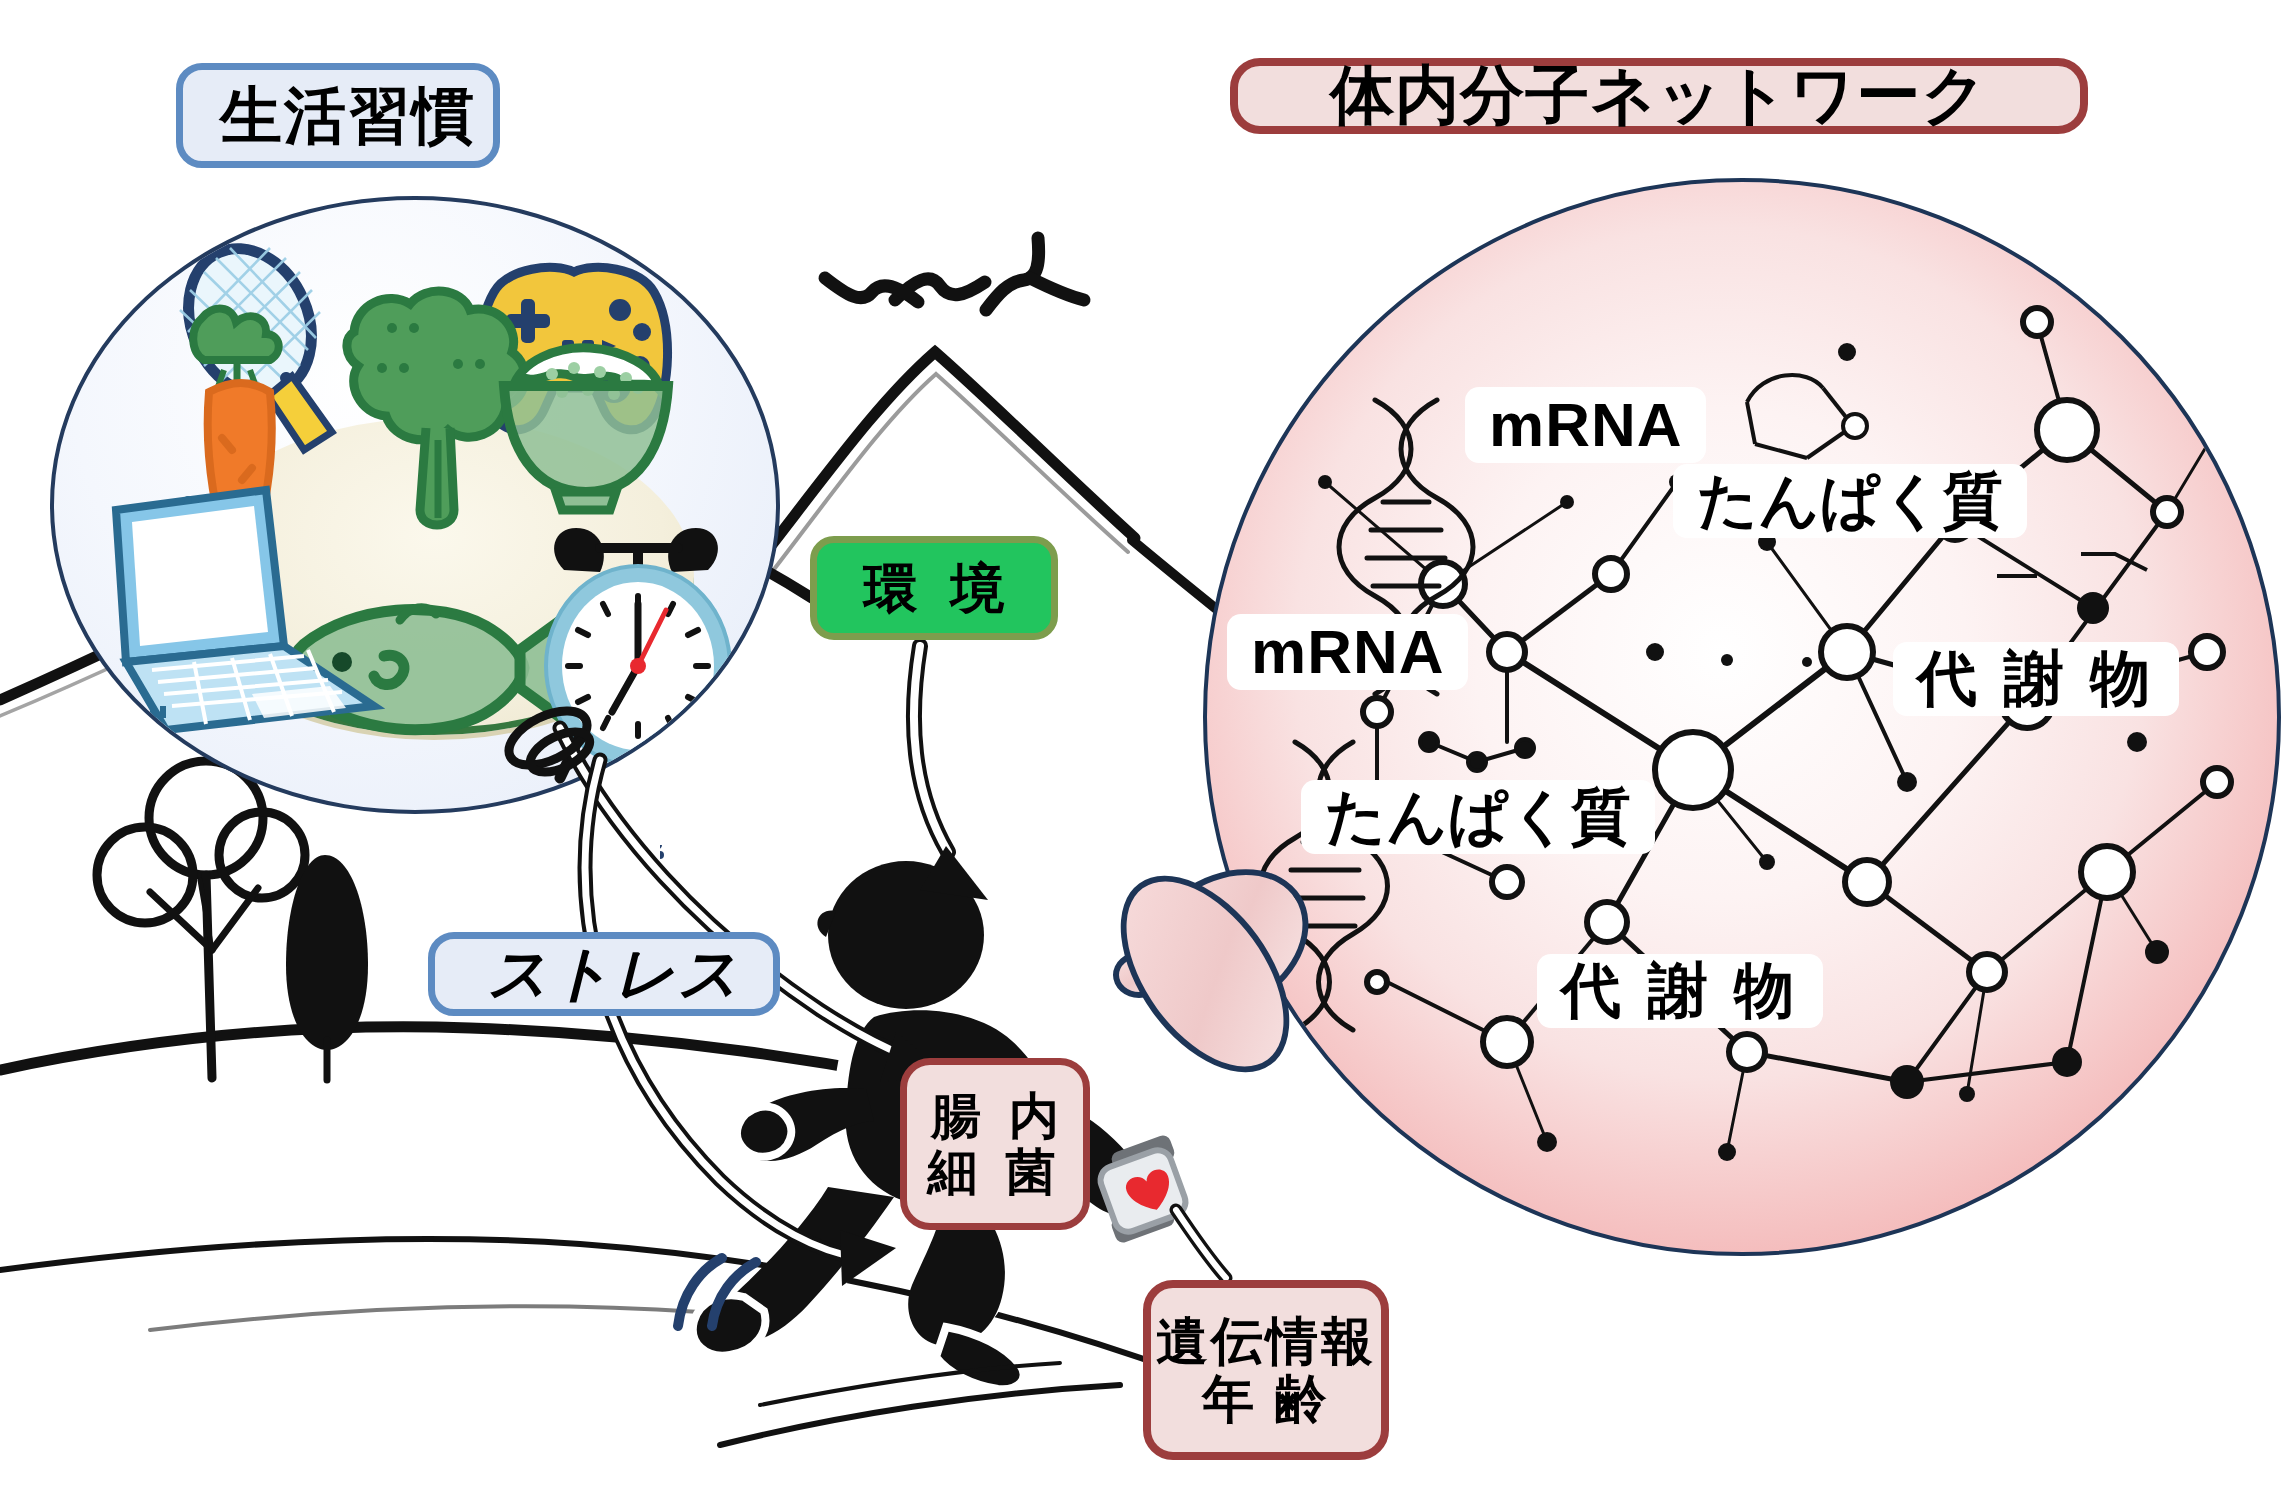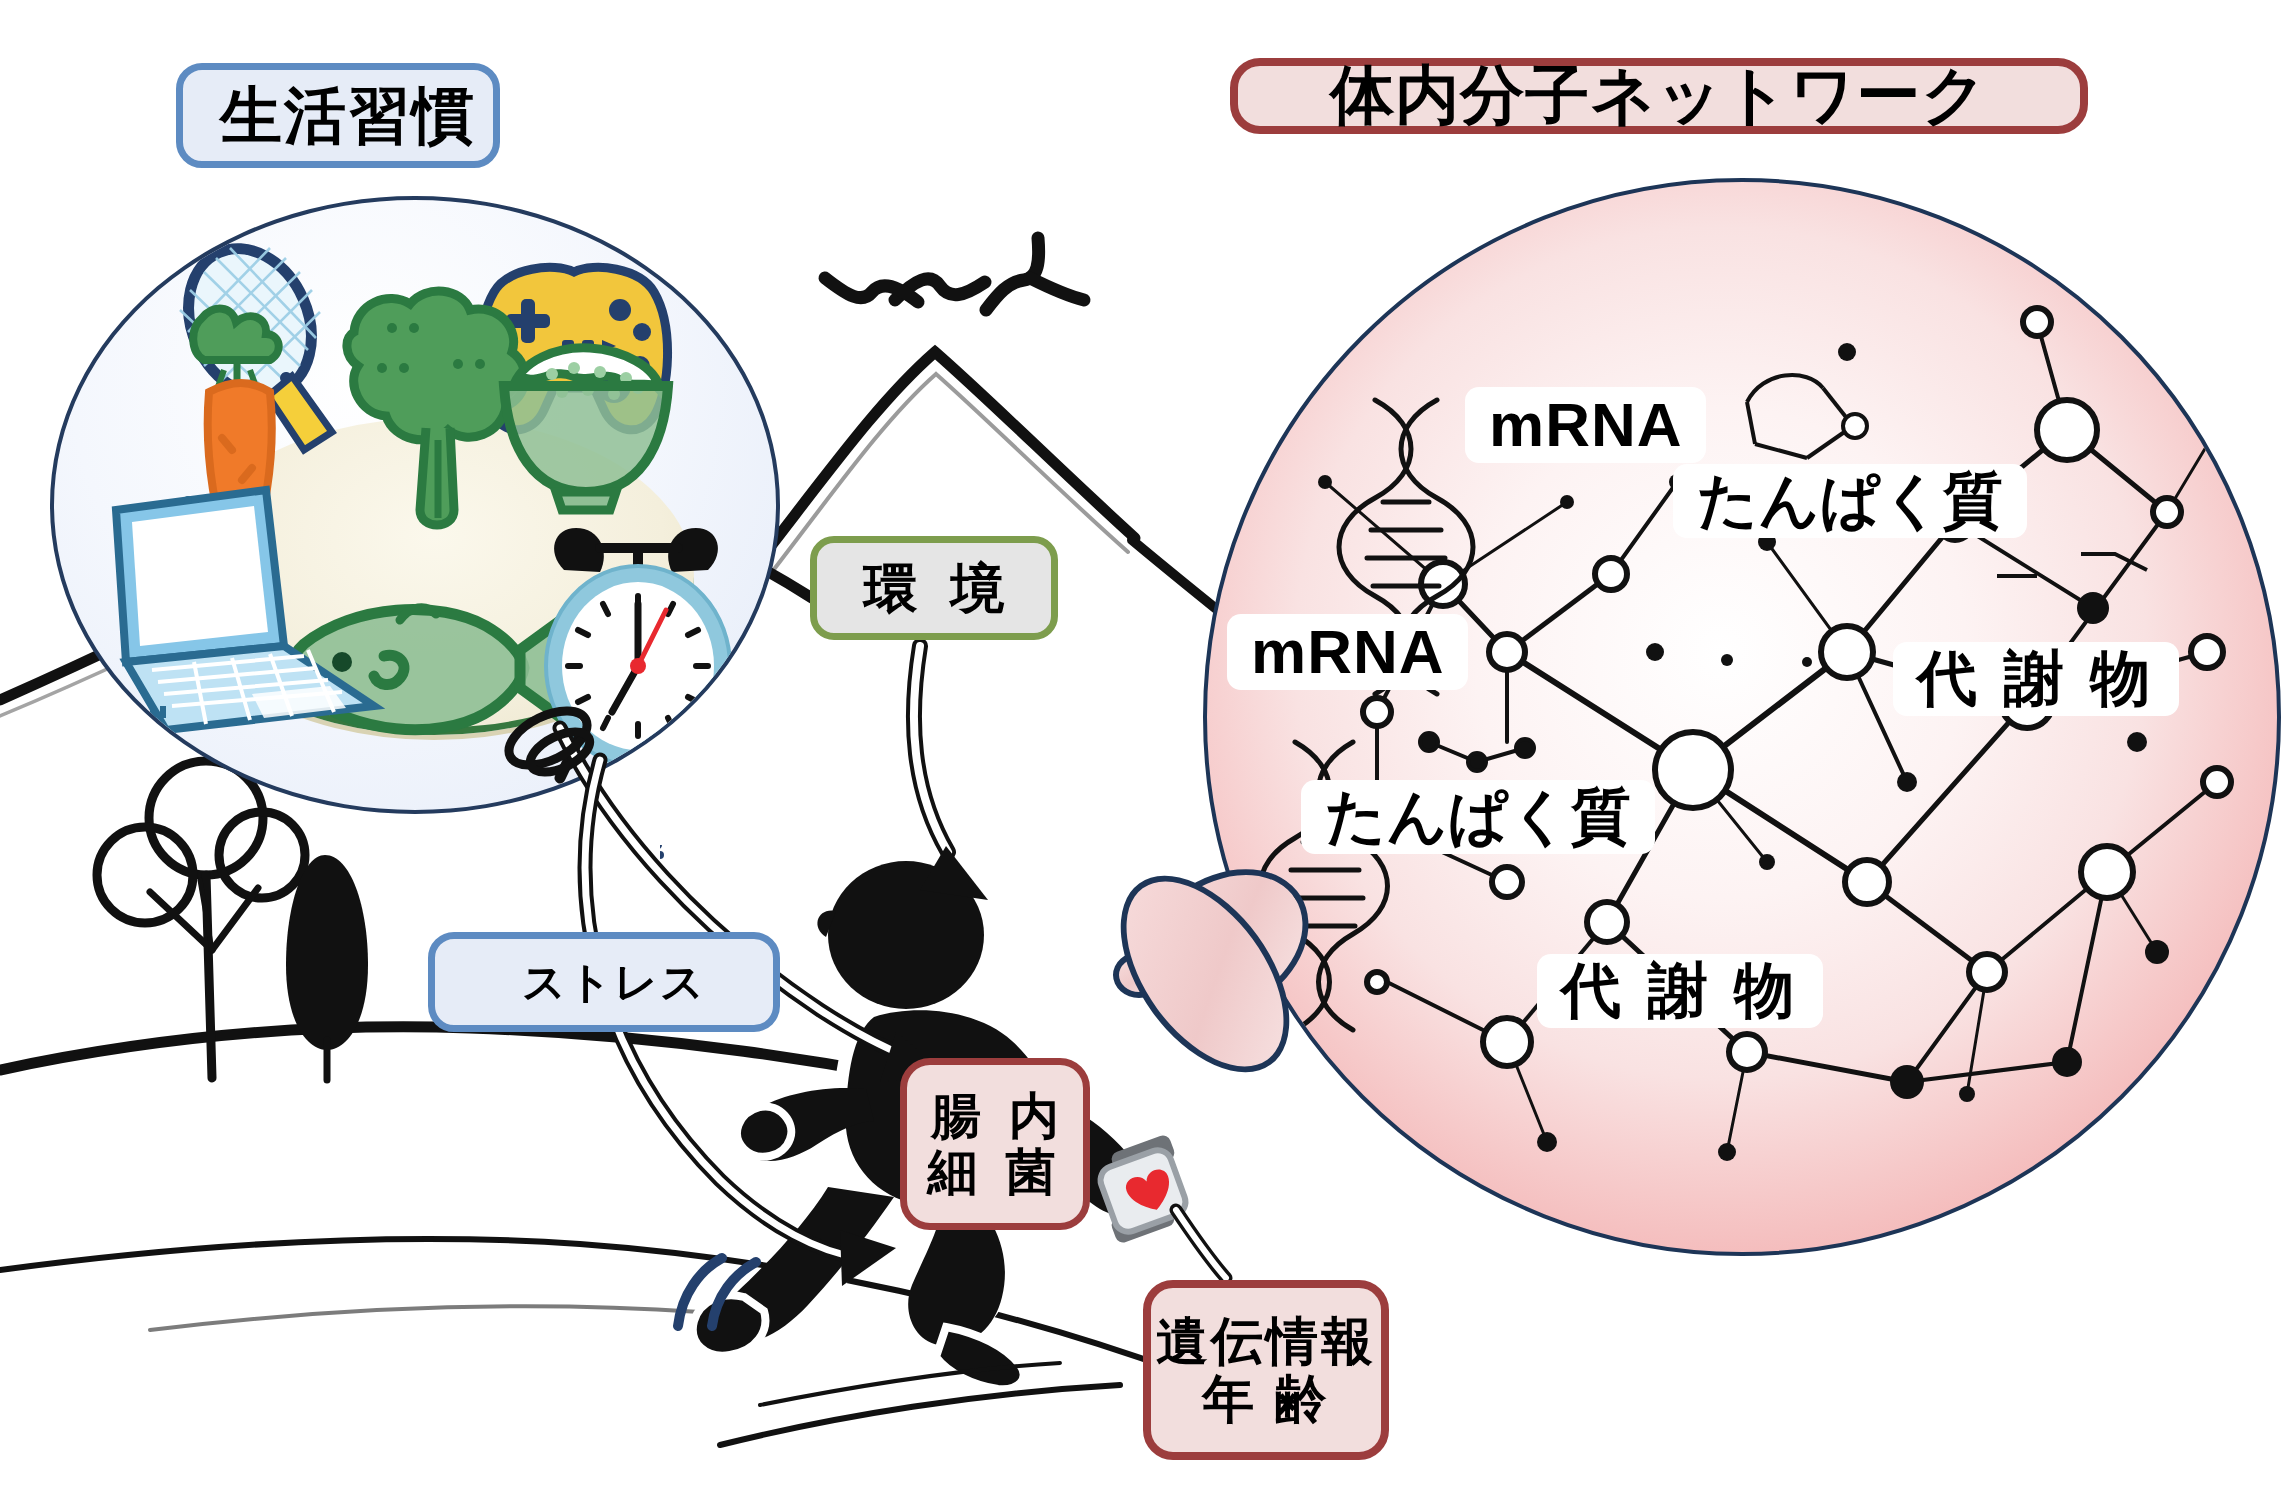--- a/index.html
+++ b/index.html
@@ -26,21 +26,21 @@
     box-sizing:border-box;
     white-space:pre-line;
   }
   .pill.blue{
     background:#e6ecf7;
     border:7px solid #5d8bc2;
     border-radius:26px;
     padding-left:20px;
   }
   .pill.green{
-    background:#e5e5e5;
+    background:#22c55e;
     border:7px solid #7d9d4d;
     border-radius:24px;
   }
   .pill.red{
     background:#f2dedd;
     border:8px solid #9c3d3d;
     border-radius:30px;
   }
 
   
@@ -50,22 +50,22 @@
   }
   #title-network{
     left:1230px;top:58px;width:858px;height:76px;
     font-size:64px;letter-spacing:1px;
   }
   #label-environment{
     left:810px;top:536px;width:248px;height:104px;
     font-size:54px;letter-spacing:9px;text-indent:9px;
   }
   #label-stress{
-    left:428px;top:932px;width:352px;height:100px;
-    font-size:43px;letter-spacing:2px;
+    left:428px;top:932px;width:352px;height:84px;
+    font-size:60px;letter-spacing:2px;font-style:italic;
   }
   #label-gut{
     left:900px;top:1058px;width:190px;height:172px;
     font-size:50px;letter-spacing:7px;text-indent:7px;
     border-radius:30px;border-width:7px;
   }
   #label-genome{
     left:1143px;top:1280px;width:246px;height:180px;
     font-size:52px;letter-spacing:3px;
   }

